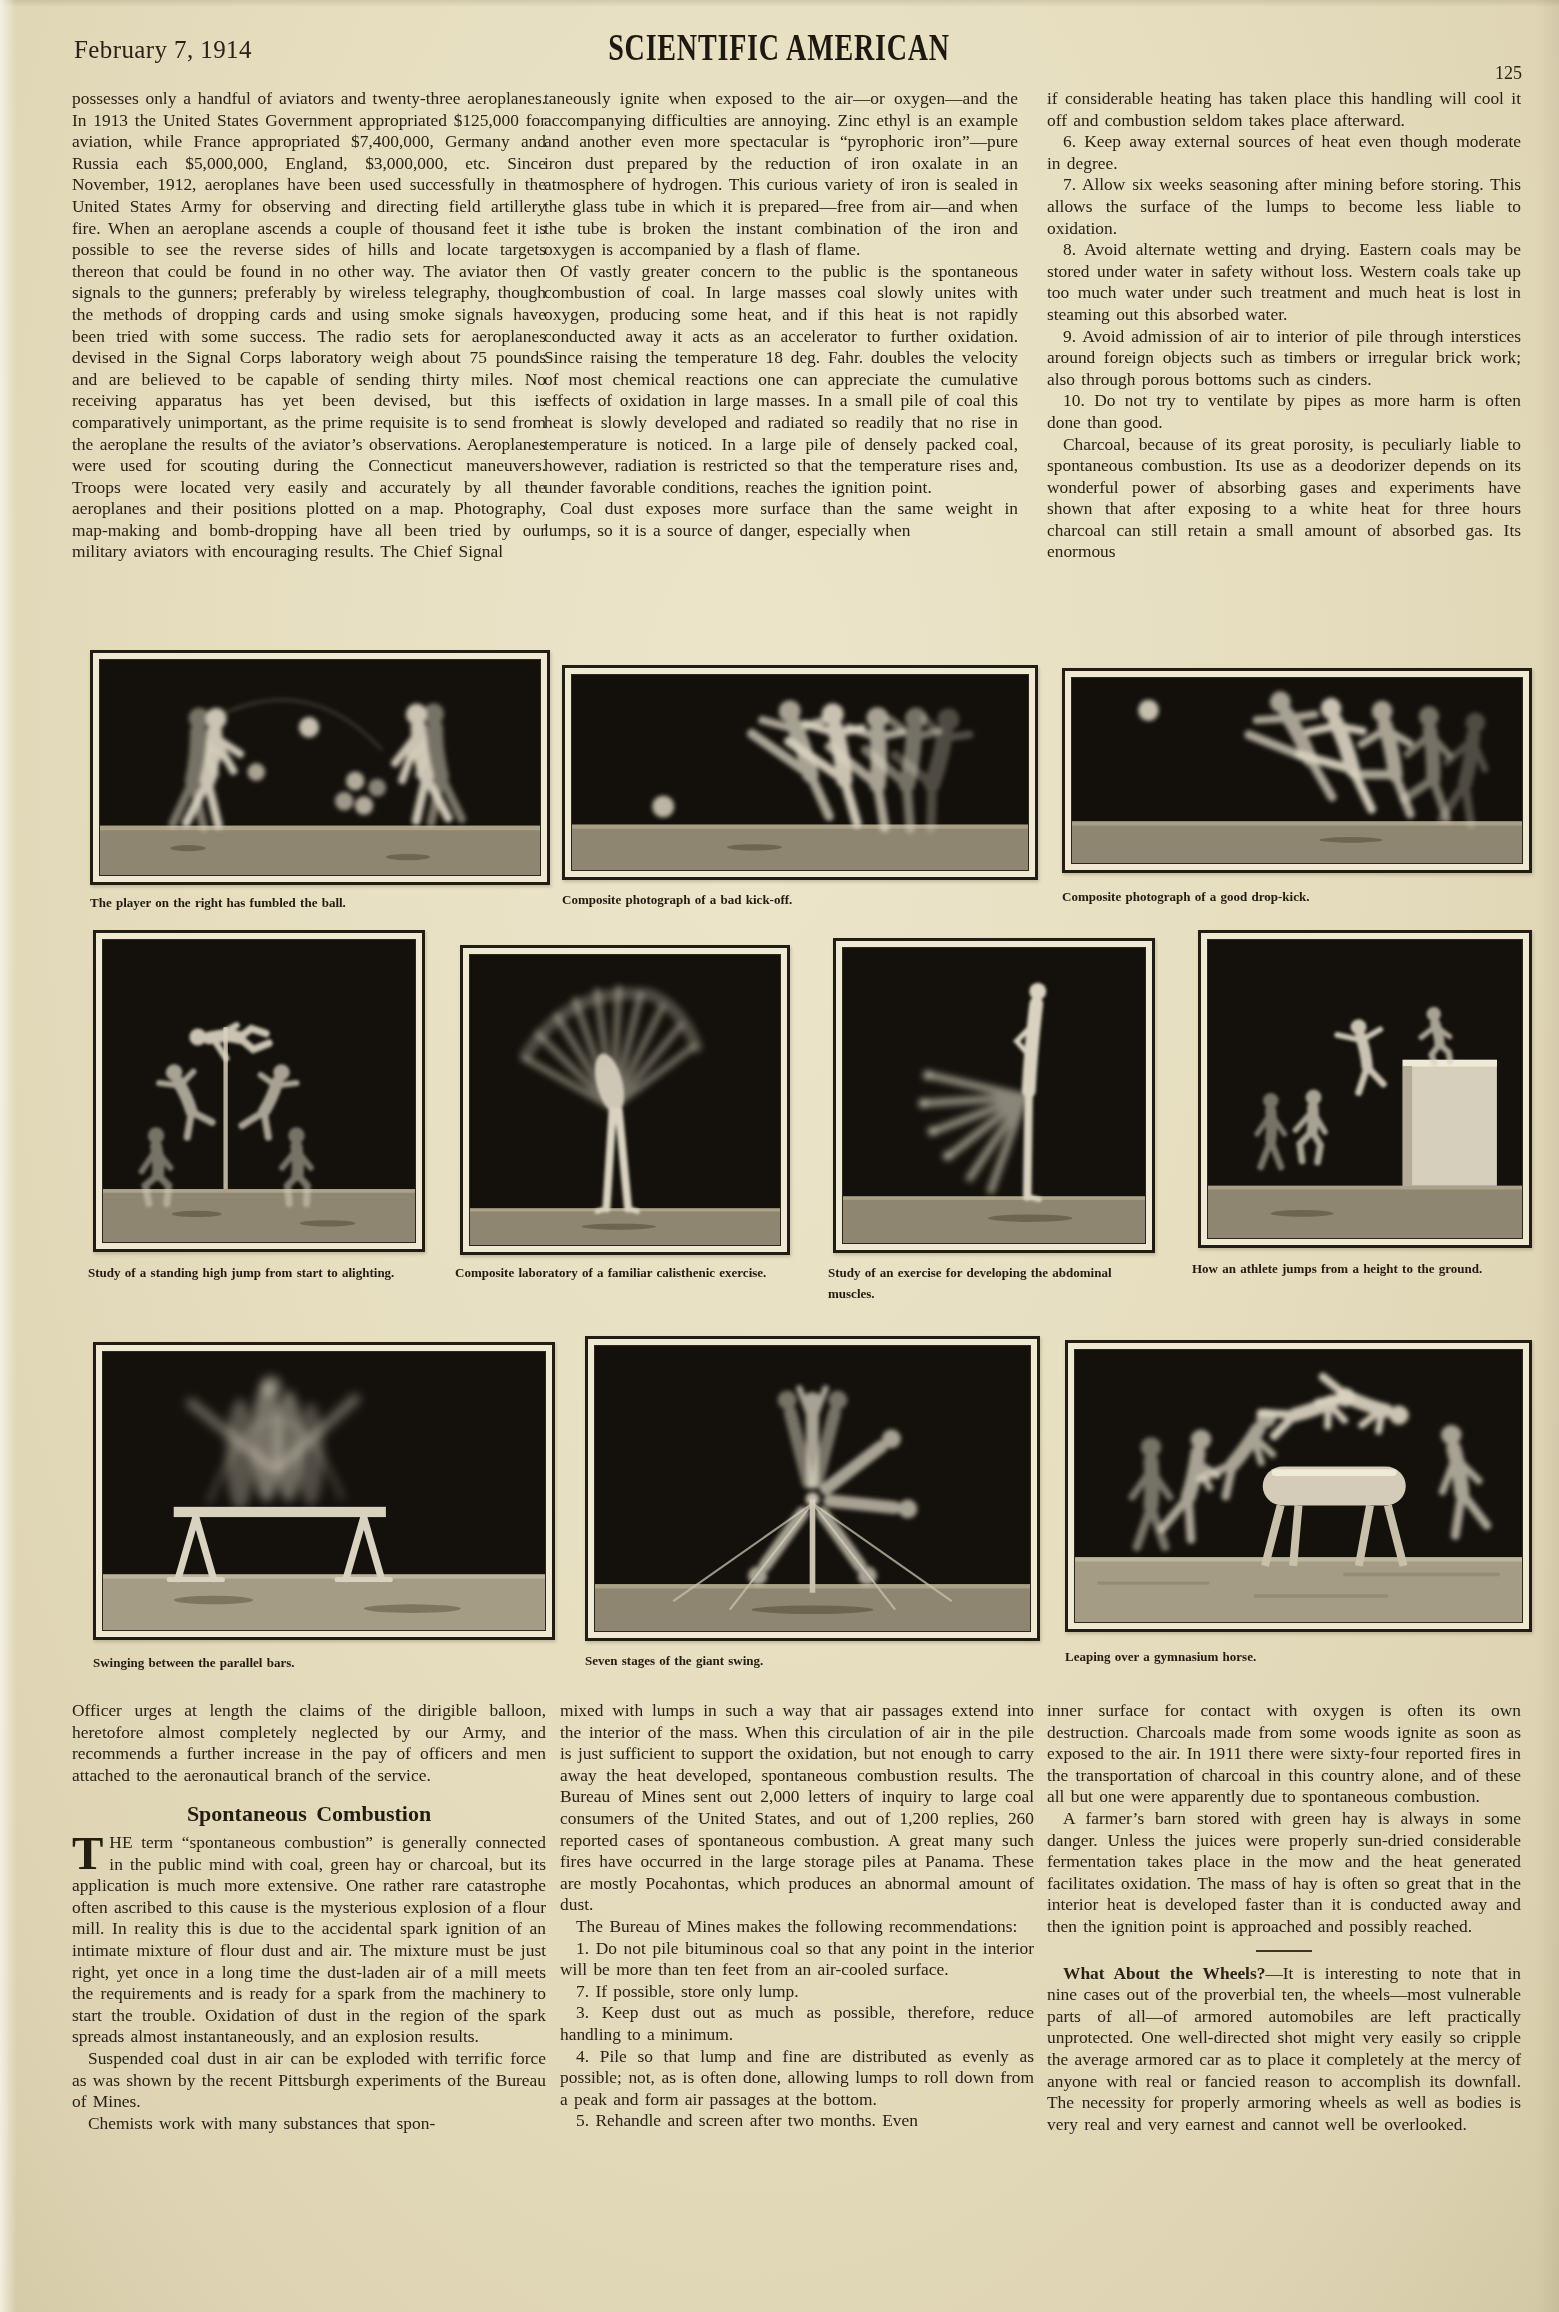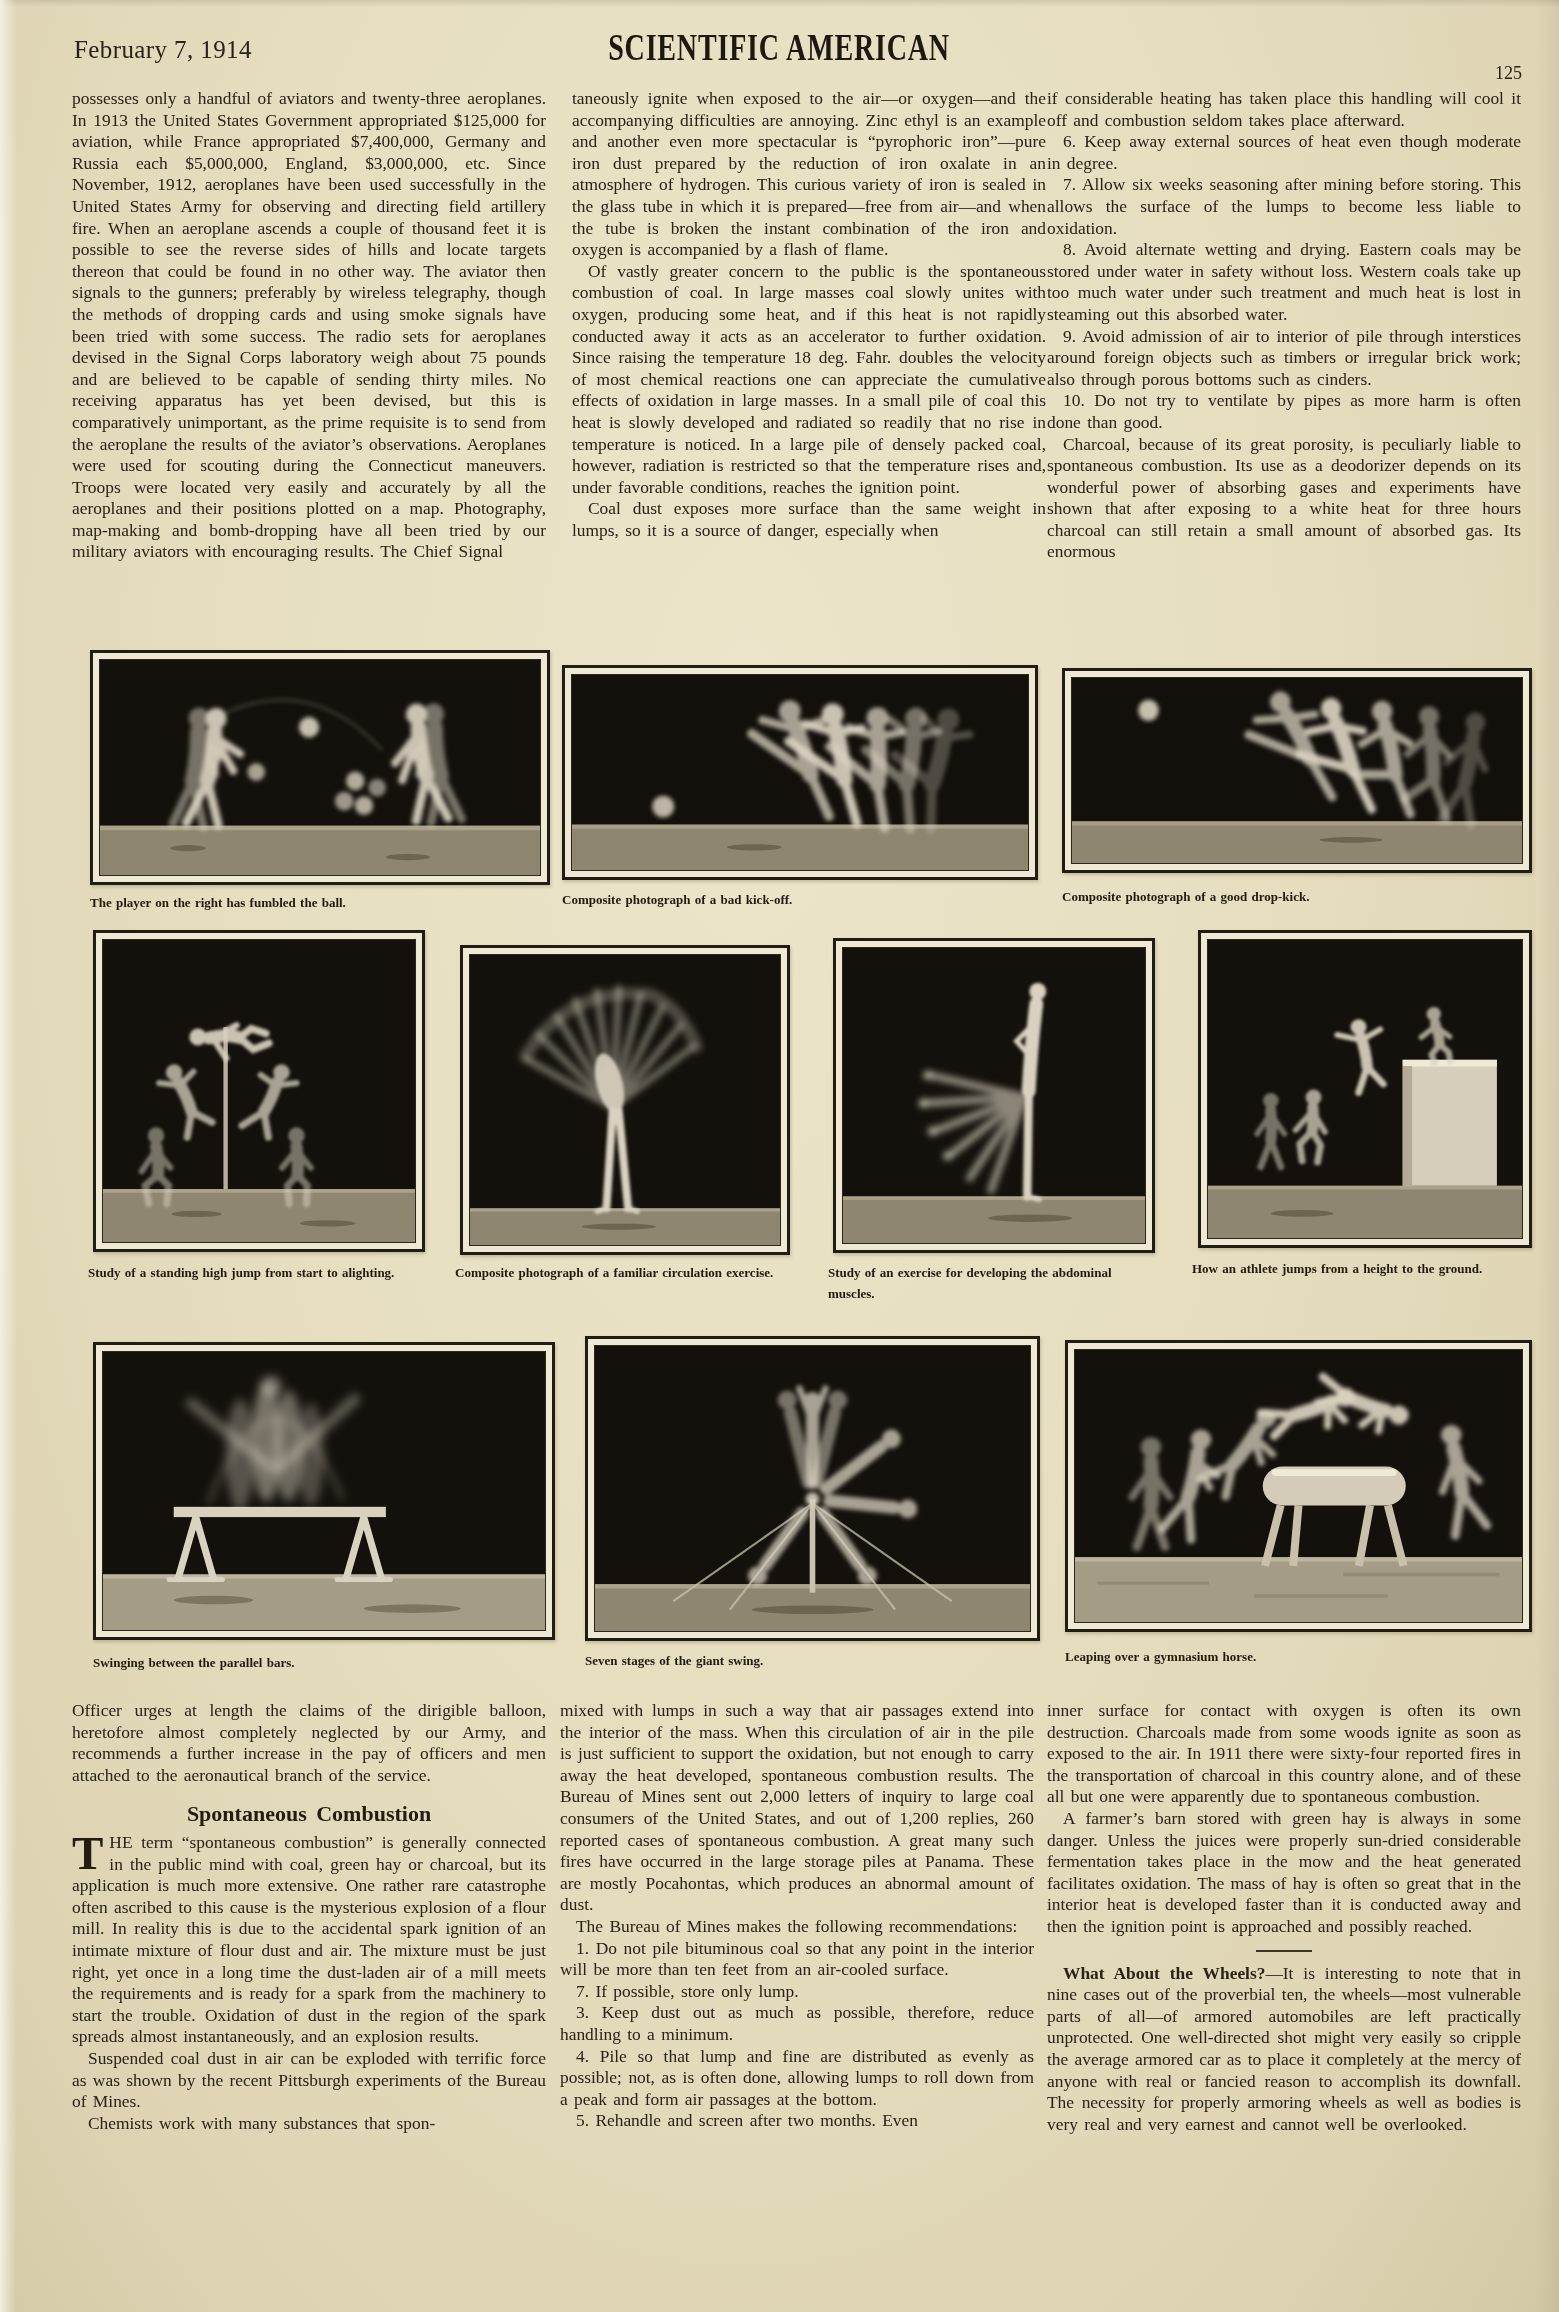--- a/index.html
+++ b/index.html
@@ -60,21 +60,21 @@
 
 <div class="page">
 
   <div class="hdr-date">February 7, 1914</div>
   <div class="hdr-mast"><span>SCIENTIFIC AMERICAN</span></div>
   <div class="hdr-page">125</div>
 
   <div class="col" style="left:72px;top:88px;">
     <p class="para">possesses only a handful of aviators and twenty-three aeroplanes.  In 1913 the United States Government appropriated $125,000 for aviation, while France appropriated $7,400,000, Germany and Russia each $5,000,000, England, $3,000,000, etc.  Since November, 1912, aeroplanes have been used successfully in the United States Army for observing and directing field artillery fire. When an aeroplane ascends a couple of thousand feet it is possible to see the reverse sides of hills and locate targets thereon that could be found in no other way. The aviator then signals to the gunners; preferably by wireless telegraphy, though the methods of dropping cards and using smoke signals have been tried with some success.  The radio sets for aeroplanes devised in the Signal Corps laboratory weigh about 75 pounds and are believed to be capable of sending thirty miles.  No receiving apparatus has yet been devised, but this is comparatively unimportant, as the prime requisite is to send from the aeroplane the results of the aviator’s observations.  Aeroplanes were used for scouting during the Connecticut maneuvers.  Troops were located very easily and accurately by all the aeroplanes and their positions plotted on a map.  Photography, map-making and bomb-dropping have all been tried by our military aviators with encouraging results.  The Chief Signal</p>
   </div>
-  <div class="col" style="left:572px;top:88px;">
+  <div class="col" style="left:544px;top:88px;">
     <p class="para">taneously ignite when exposed to the air—or oxygen—and the accompanying difficulties are annoying.  Zinc ethyl is an example and another even more spectacular is “pyrophoric iron”—pure iron dust prepared by the reduction of iron oxalate in an atmosphere of hydrogen.  This curious variety of iron is sealed in the glass tube in which it is prepared—free from air—and when the tube is broken the instant combination of the iron and oxygen is accompanied by a flash of flame.</p>
     <p class="para ind">Of vastly greater concern to the public is the spontaneous combustion of coal.  In large masses coal slowly unites with oxygen, producing some heat, and if this heat is not rapidly conducted away it acts as an accelerator to further oxidation.  Since raising the temperature 18 deg. Fahr. doubles the velocity of most chemical reactions one can appreciate the cumulative effects of oxidation in large masses.  In a small pile of coal this heat is slowly developed and radiated so readily that no rise in temperature is noticed.  In a large pile of densely packed coal, however, radiation is restricted so that the temperature rises and, under favorable conditions, reaches the ignition point.</p>
     <p class="para ind">Coal dust exposes more surface than the same weight in lumps, so it is a source of danger, especially when</p>
   </div>
   <div class="col" style="left:1047px;top:88px;">
     <p class="para">if considerable heating has taken place this handling will cool it off and combustion seldom takes place afterward.</p>
     <p class="para ind">6.  Keep away external sources of heat even though moderate in degree.</p>
     <p class="para ind">7.  Allow six weeks seasoning after mining before storing.  This allows the surface of the lumps to become less liable to oxidation.</p>
     <p class="para ind">8.  Avoid alternate wetting and drying.  Eastern coals may be stored under water in safety without loss. Western coals take up too much water under such treatment and much heat is lost in steaming out this absorbed water.</p>
     <p class="para ind">9.  Avoid admission of air to interior of pile through interstices around foreign objects such as timbers or irregular brick work; also through porous bottoms such as cinders.</p>
@@ -367,21 +367,21 @@
               <path class="fg" stroke-width="3.3" d="M0,-6 C.3,-3 .3,0 0,3"></path>
           <path class="fg" stroke-width="2" d="M0,3 L-3,11 M0,3 L3,11"></path>
               <path class="fg" stroke-width="1.7" d="M0,-5 L-4,1 M0,-5 L4,1"></path>
         </g>
       </g>
     </svg>
       </div>
   </div>
 
   <div class="caption" style="left:88px;top:1262px;width:342px;">Study of a standing high jump from start to alighting.</div>
-  <div class="caption" style="left:455px;top:1262px;width:340px;">Composite photograph of a familiar circulation exercise.</div>
+  <div class="caption" style="left:455px;top:1262px;width:340px;">Composite laboratory of a familiar calisthenic exercise.</div>
   <div class="caption" style="left:828px;top:1262px;width:332px;">Study of an exercise for developing the abdominal muscles.</div>
   <div class="caption" style="left:1192px;top:1258px;width:345px;">How an athlete jumps from a height to the ground.</div>
 
   <div class="photo" style="left:93px;top:1342px;width:462px;height:298px;">
     <div class="img">
         <svg class="ph-svg" viewBox="0 0 100 65" preserveAspectRatio="none">
       <rect x="0" y="0" width="100" height="65" fill="#14110c"></rect>
       <rect class="gnd2" x="0" y="52" width="100" height="13"></rect>
       <rect x="0" y="52" width="100" height="1" fill="#bcb49c"></rect>
       <ellipse cx="25" cy="58" rx="9" ry="1" fill="#7e755e"></ellipse>

